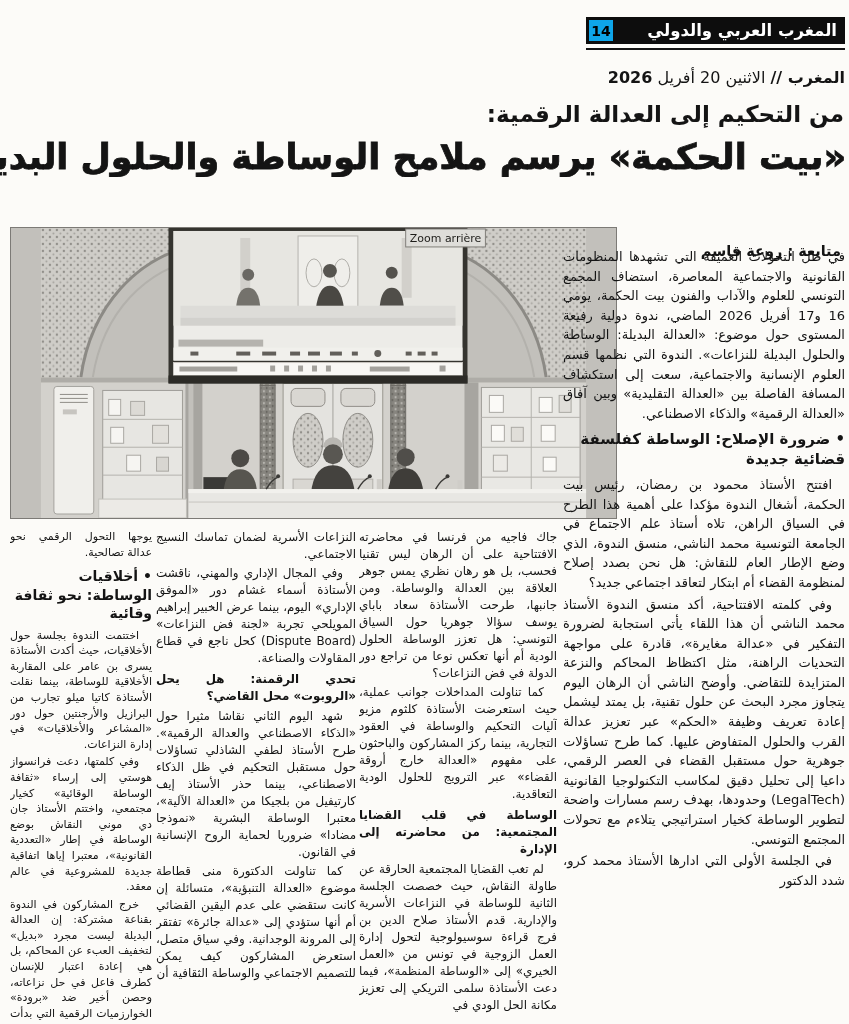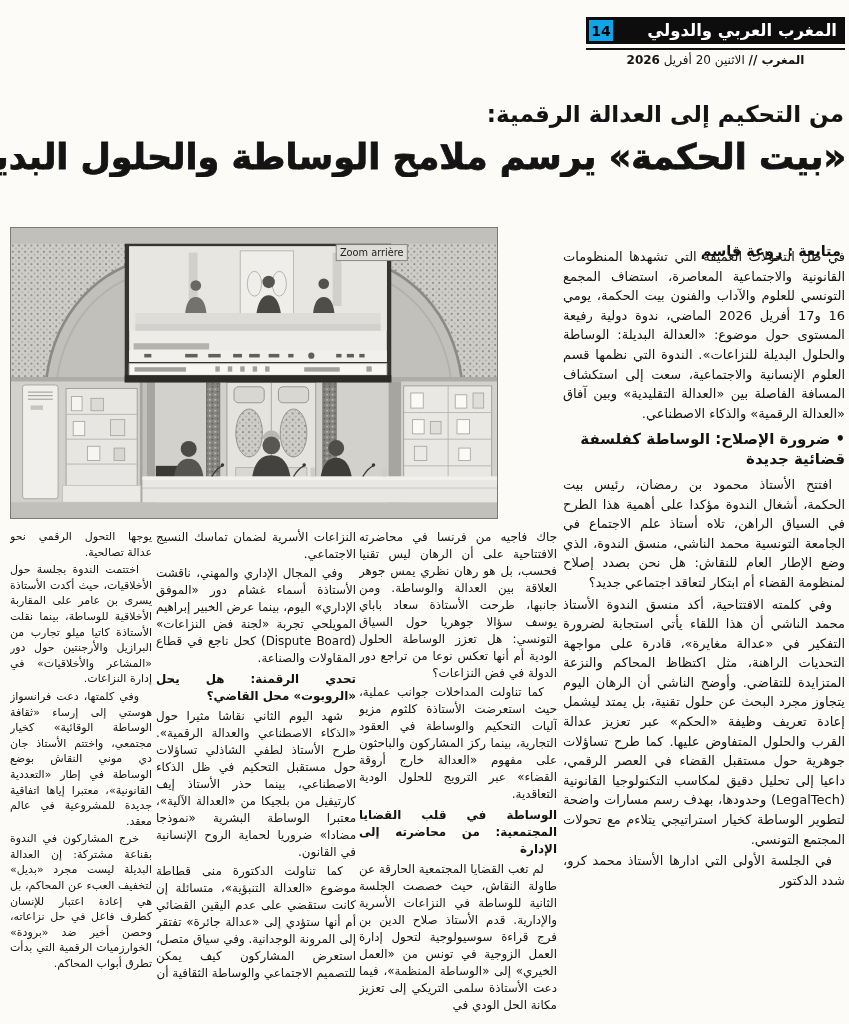--- a/index.html
+++ b/index.html
@@ -15,40 +15,40 @@
     height:27px; background:#0d0d0d; color:#fff;
     display:flex; align-items:center; justify-content:space-between;
     padding:0 8px 0 3px;
   }
   .mast-title { font-size:16.5px; font-weight:bold; letter-spacing:0; }
   .mast-num {
     background:#0ea5e9; color:#000; font-weight:bold; font-size:14px;
     width:24px; height:21px; display:flex; align-items:center; justify-content:center;
   }
   .mast-rule { height:2px; background:#141414; margin-top:4px; }
-  .mast-date { margin-top:3px; font-size:12px; text-align:center; }
+  .mast-date { margin-top:18px; font-size:16px; text-align:right; }
   .mast-date b { font-weight:bold; }
   
   .kicker {
     position:absolute; top:101px; right:5px; left:5px;
     font-size:23px; font-weight:bold; text-align:right;
   }
   .headline {
     position:absolute; top:137px; right:3px; left:0;
     font-size:35px; font-weight:bold; text-align:right;
     white-space:nowrap; overflow:hidden;
     -webkit-text-stroke:0.8px #111;
   }
   .byline {
     position:absolute; top:215px; right:8px;
     font-size:14.5px; font-weight:bold;margin-top:28px;
   }
   
   .photo {
-    position:absolute; top:227px; left:10px; width:488px; height:292px;
+    position:absolute; top:227px; left:10px; width:607px; height:292px;
     border:1px solid #7c7a76; background:#c2c0bb; overflow:hidden;
   }
   .photo svg { display:block; width:100%; height:100%; }
   
   .col {
     position:absolute; overflow:hidden; text-align:justify;
     font-size:11.9px; line-height:17px;
   }
   .col p { margin:0 0 2px; }
   .col .para { text-indent:13px; }
@@ -279,18 +279,19 @@
     </section>
   <section class="col col-b">
       <p class="para cont">النزاعات الأسرية لضمان تماسك النسيج الاجتماعي.</p>
       <p class="para">وفي المجال الإداري والمهني، ناقشت الأستاذة أسماء غشام دور «الموفق الإداري» اليوم، بينما عرض الخبير إبراهيم المويلحي تجربة «لجنة فض النزاعات» (Dispute Board) كحل ناجع في قطاع المقاولات والصناعة.</p>
       <p class="subhead2">تحدي الرقمنة: هل يحل «الروبوت» محل القاضي؟</p>
       <p class="para">شهد اليوم الثاني نقاشا مثيرا حول «الذكاء الاصطناعي والعدالة الرقمية». طرح الأستاذ لطفي الشاذلي تساؤلات حول مستقبل التحكيم في ظل الذكاء الاصطناعي، بينما حذر الأستاذ إيف كارتيفيل من بلجيكا من «العدالة الآلية»، معتبرا الوساطة البشرية «نموذجا مضادا» ضروريا لحماية الروح الإنسانية في القانون.</p>
       <p class="para">كما تناولت الدكتورة منى قطاطة موضوع «العدالة التنبؤية»، متسائلة إن كانت ستقضي على عدم اليقين القضائي أم أنها ستؤدي إلى «عدالة جائرة» تفتقر إلى المرونة الوجدانية. وفي سياق متصل، استعرض المشاركون كيف يمكن للتصميم الاجتماعي والوساطة الثقافية أن</p>
     </section>
   <section class="col col-a">
       <p class="para cont">يوجها التحول الرقمي نحو عدالة تصالحية.</p>
+      <p class="subhead">• أخلاقيات الوساطة: نحو ثقافة وقائية</p>
       <p class="para">اختتمت الندوة بجلسة حول الأخلاقيات، حيث أكدت الأستاذة يسرى بن عامر على المقاربة الأخلاقية للوساطة، بينما نقلت الأستاذة كاتيا ميلو تجارب من البرازيل والأرجنتين حول دور «المشاعر والأخلاقيات» في إدارة النزاعات.</p>
       <p class="para">وفي كلمتها، دعت فرانسواز هوستي إلى إرساء «ثقافة الوساطة الوقائية» كخيار مجتمعي، واختتم الأستاذ جان دي موني النقاش بوضع الوساطة في إطار «التعددية القانونية»، معتبرا إياها اتفاقية جديدة للمشروعية في عالم معقد.</p>
       <p class="para">خرج المشاركون في الندوة بقناعة مشتركة: إن العدالة البديلة ليست مجرد «بديل» لتخفيف العبء عن المحاكم، بل هي إعادة اعتبار للإنسان كطرف فاعل في حل نزاعاته، وحصن أخير ضد «برودة» الخوارزميات الرقمية التي بدأت تطرق أبواب المحاكم.</p>
     </section>
 
 </div>
 
 </body></html>

